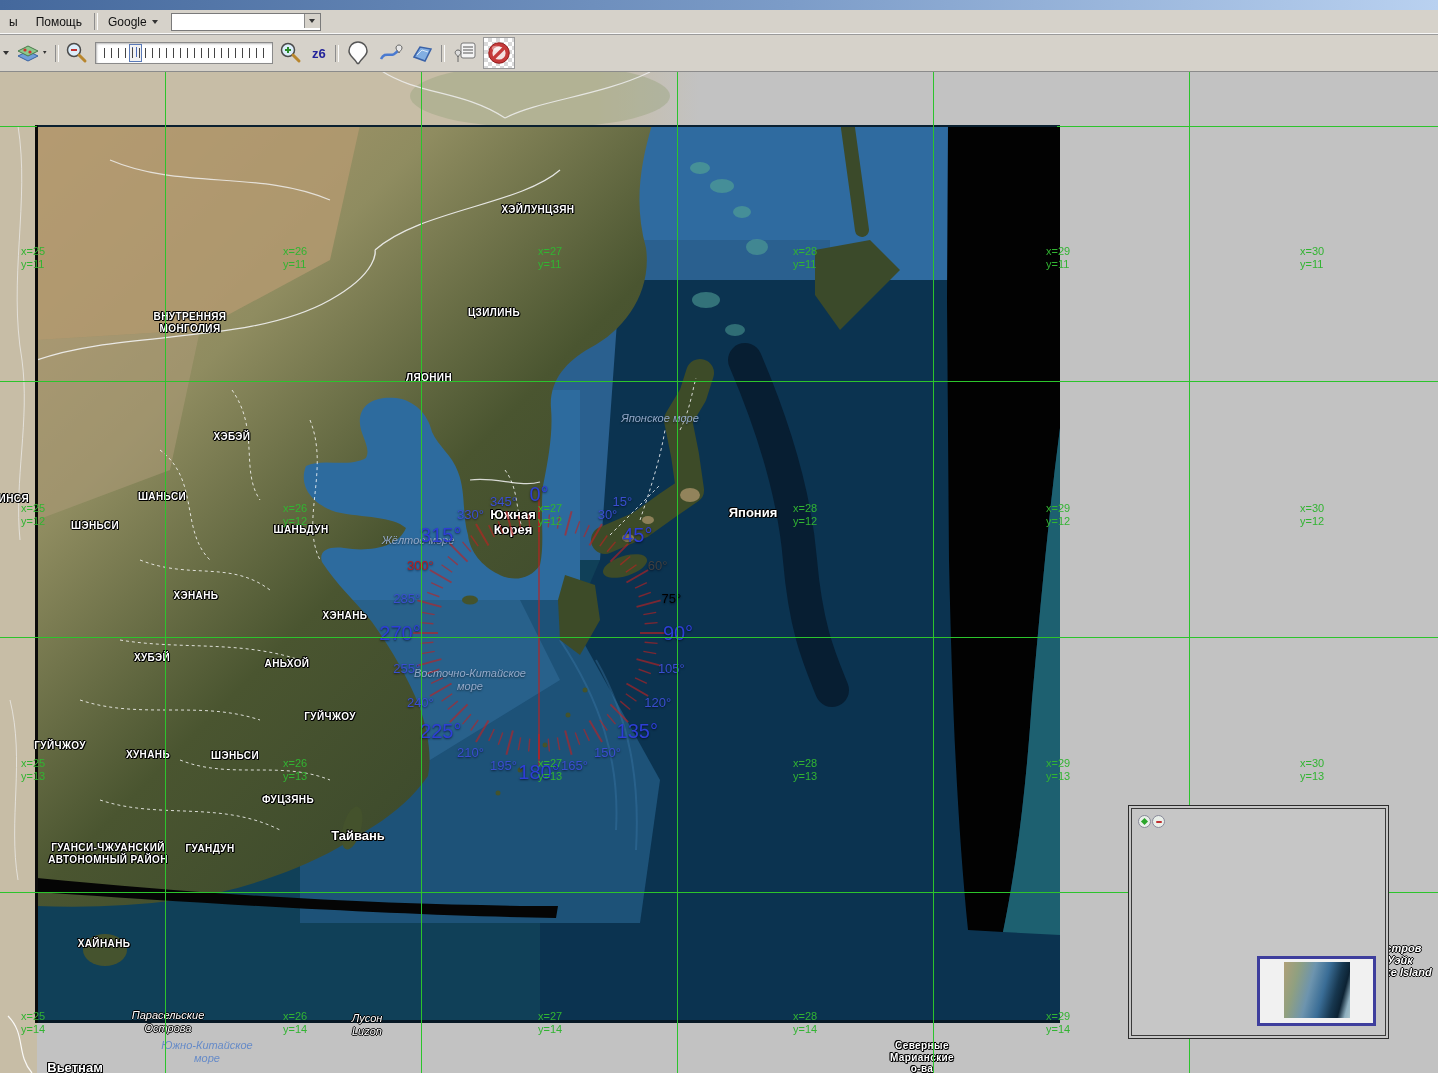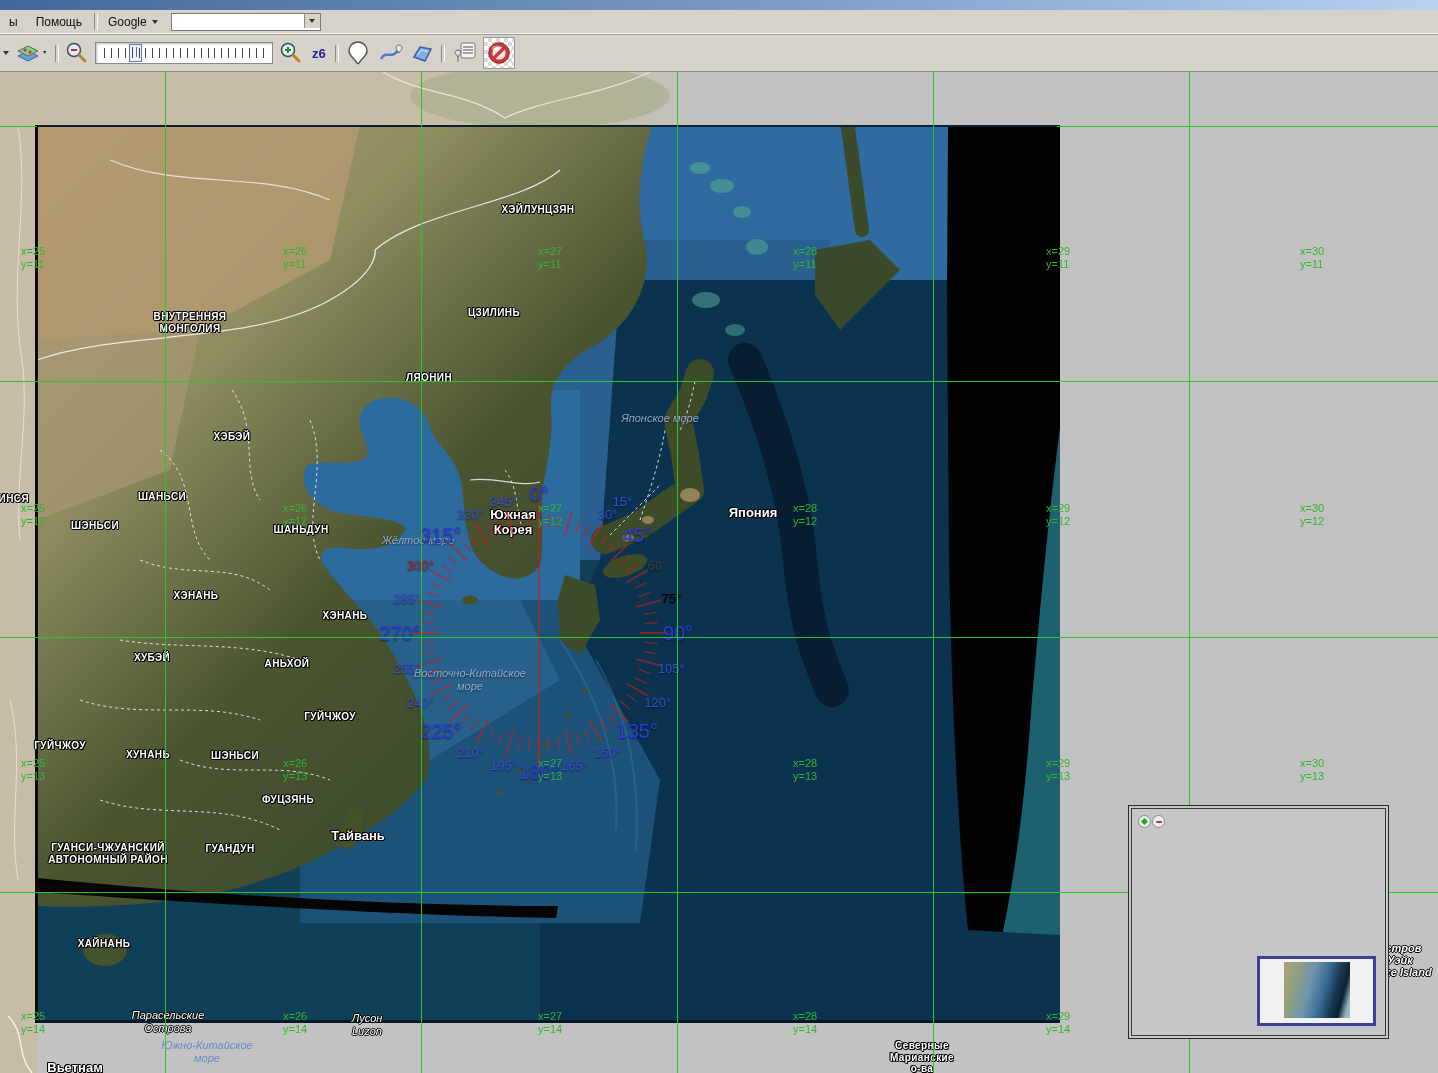--- a/index.html
+++ b/index.html
@@ -208,21 +208,21 @@
       <div class="map-label province" style="left: 345px; top: 616px;">ХЭНАНЬ</div>
       <div class="map-label province" style="left: 152px; top: 658px;">ХУБЭЙ</div>
       <div class="map-label province" style="left: 287px; top: 664px;">АНЬХОЙ</div>
       <div class="map-label province" style="left: 330px; top: 717px;">ГУЙЧЖОУ</div>
       <div class="map-label province" style="left: 60px; top: 746px;">ГУЙЧЖОУ</div>
       <div class="map-label province" style="left: 148px; top: 755px;">ХУНАНЬ</div>
       <div class="map-label province" style="left: 235px; top: 756px;">ШЭНЬСИ</div>
       <div class="map-label province" style="left: 288px; top: 800px;">ФУЦЗЯНЬ</div>
       <div class="map-label province" style="left: 108px; top: 853px;">ГУАНСИ-ЧЖУАНСКИЙ
 АВТОНОМНЫЙ РАЙОН</div>
-      <div class="map-label province" style="left: 210px; top: 849px; padding-left: 40px;">ГУАНДУН</div>
+      <div class="map-label province" style="left: 210px; top: 849px;">ГУАНДУН</div>
       <div class="map-label province" style="left: 104px; top: 944px;">ХАЙНАНЬ</div>
       <div class="map-label province" style="left: 922px; top: 1057px;">Северные
 Марианские
 о-ва</div>
       <div class="map-label country" style="left: 513px; top: 523px;">Южная
 Корея</div>
       <div class="map-label country" style="left: 753px; top: 513px;">Япония</div>
       <div class="map-label country" style="left: 358px; top: 836px;">Тайвань</div>
       <div class="map-label country" style="left: 75px; top: 1068px;">Вьетнам</div>
       <div class="map-label sea" style="left: 660px; top: 418px;">Японское море</div>

